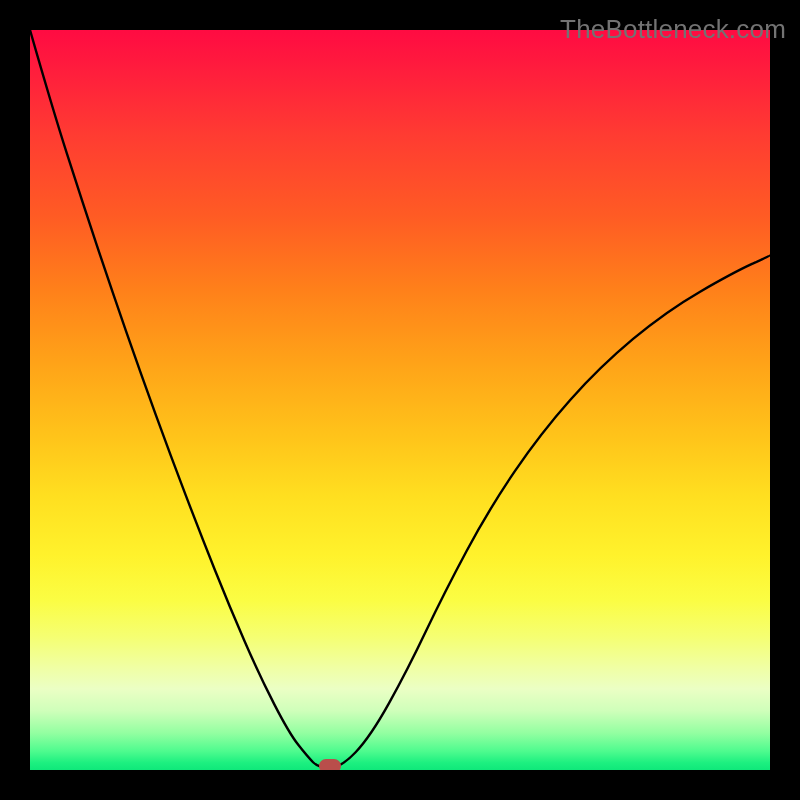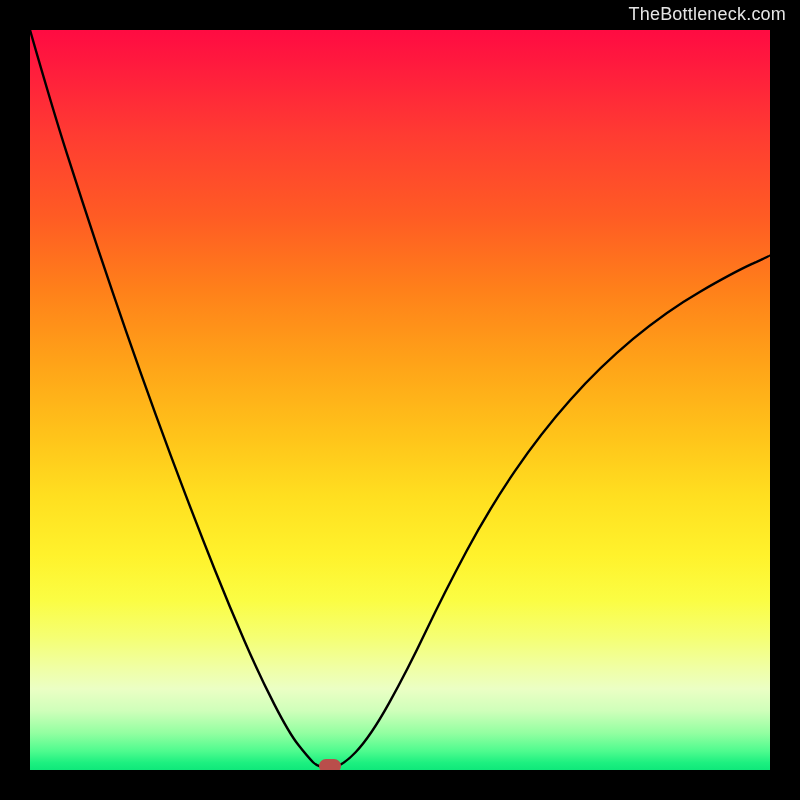--- a/index.html
+++ b/index.html
@@ -12,24 +12,24 @@
     font-family: Arial, Helvetica, sans-serif;
   }
   .frame {
     position: relative;
     width: 800px;
     height: 800px;
     background: #000;
   }
   .watermark {
     position: absolute;
-    top: 4px;
+    top: 14px;
     right: 14px;
-    color: #e5e5e5;
-    font-size: 18px;
+    color: #737373;
+    font-size: 26px;
     font-weight: 500;
     letter-spacing: 0.2px;
     z-index: 30;
   }
   .plot-area {
     position: absolute;
     left: 30px;
     top: 30px;
     width: 740px;
     height: 740px;

